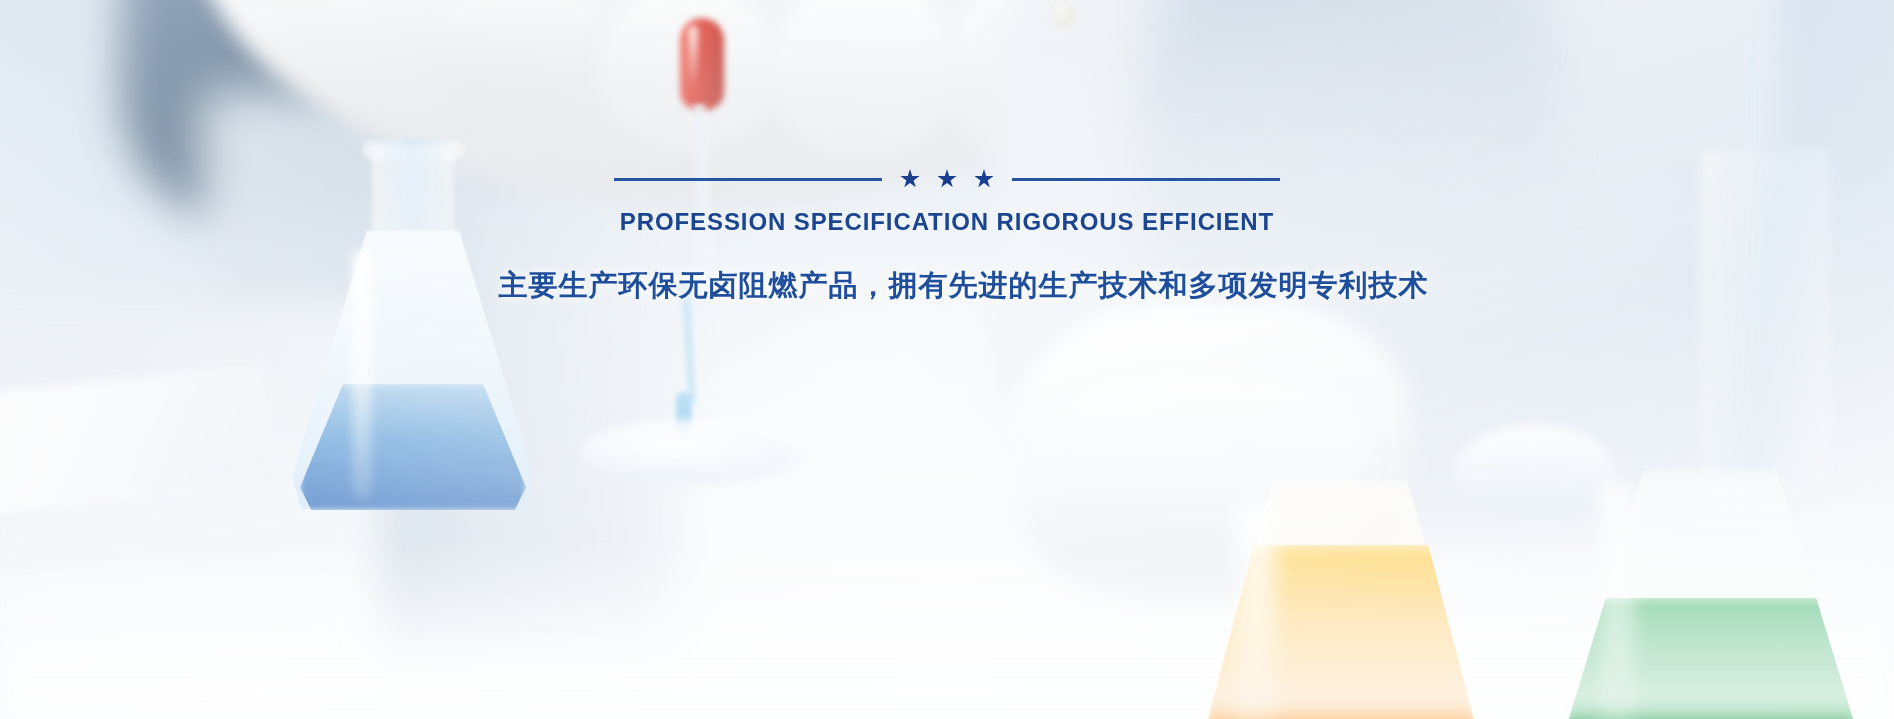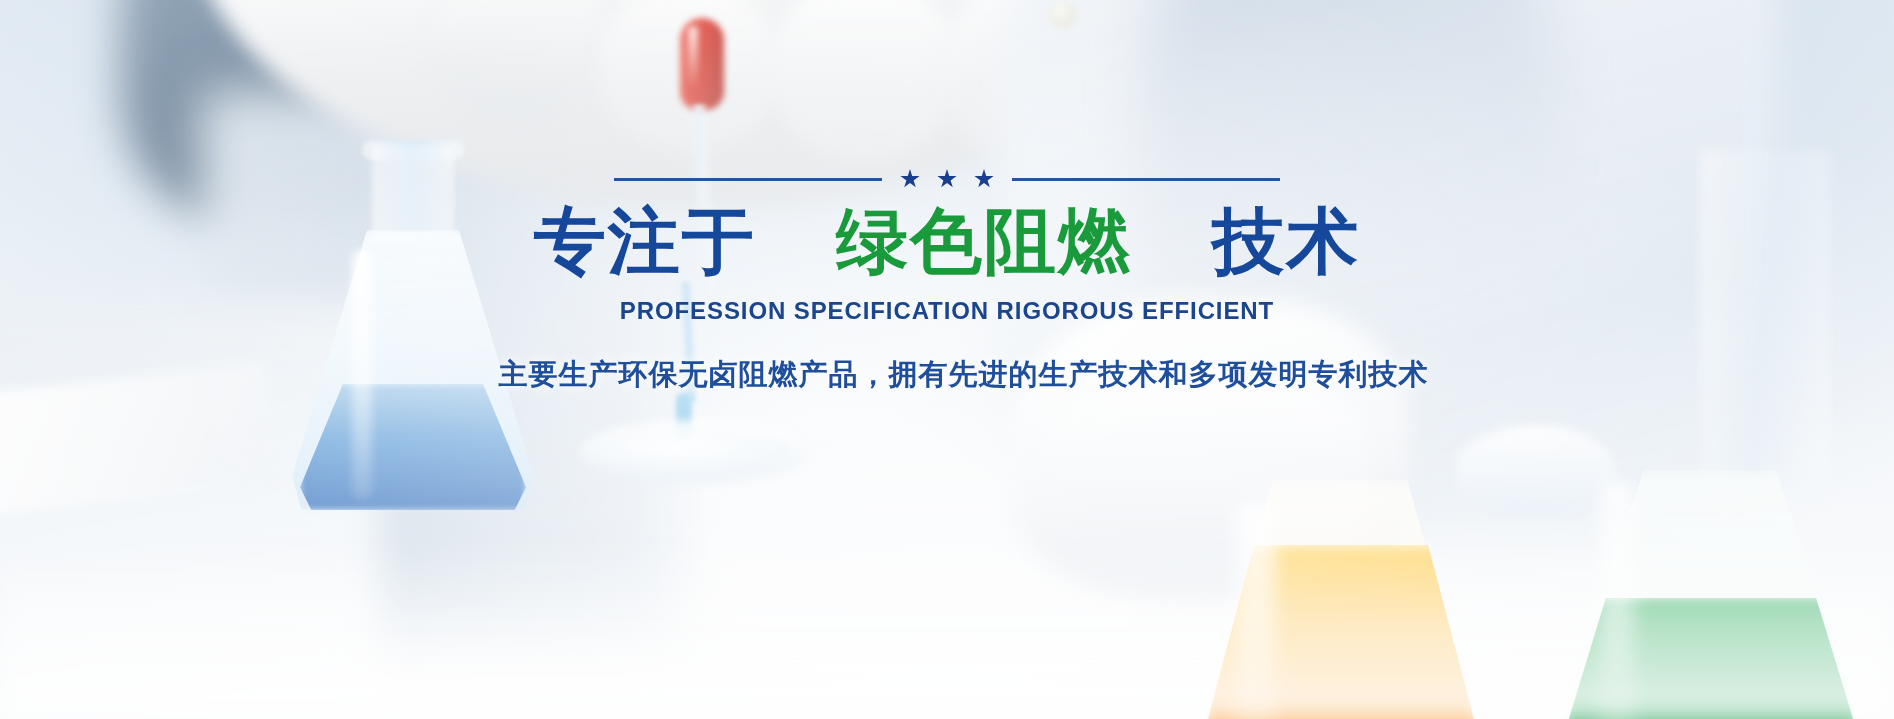--- a/index.html
+++ b/index.html
@@ -226,26 +226,19 @@
     <div class="rule-row">
       <div class="rule"></div>
       <div class="stars">
         <div class="star"></div>
         <div class="star"></div>
         <div class="star"></div>
       </div>
       <div class="rule"></div>
     </div>
 
-    <div class="headline">
-      <span class="h-blue">专注于</span>
-      <span class="h-gap"></span>
-      <span class="h-green">绿色阻燃</span>
-      <span class="h-gap"></span>
-      <span class="h-blue">技术</span>
-    </div>
 
     <div class="sub-en">PROFESSION SPECIFICATION RIGOROUS EFFICIENT</div>
 
     <div class="tagline">主要生产环保无卤阻燃产品，拥有先进的生产技术和多项发明专利技术</div>
   </div>
 
 </div>
 
 </body></html>

